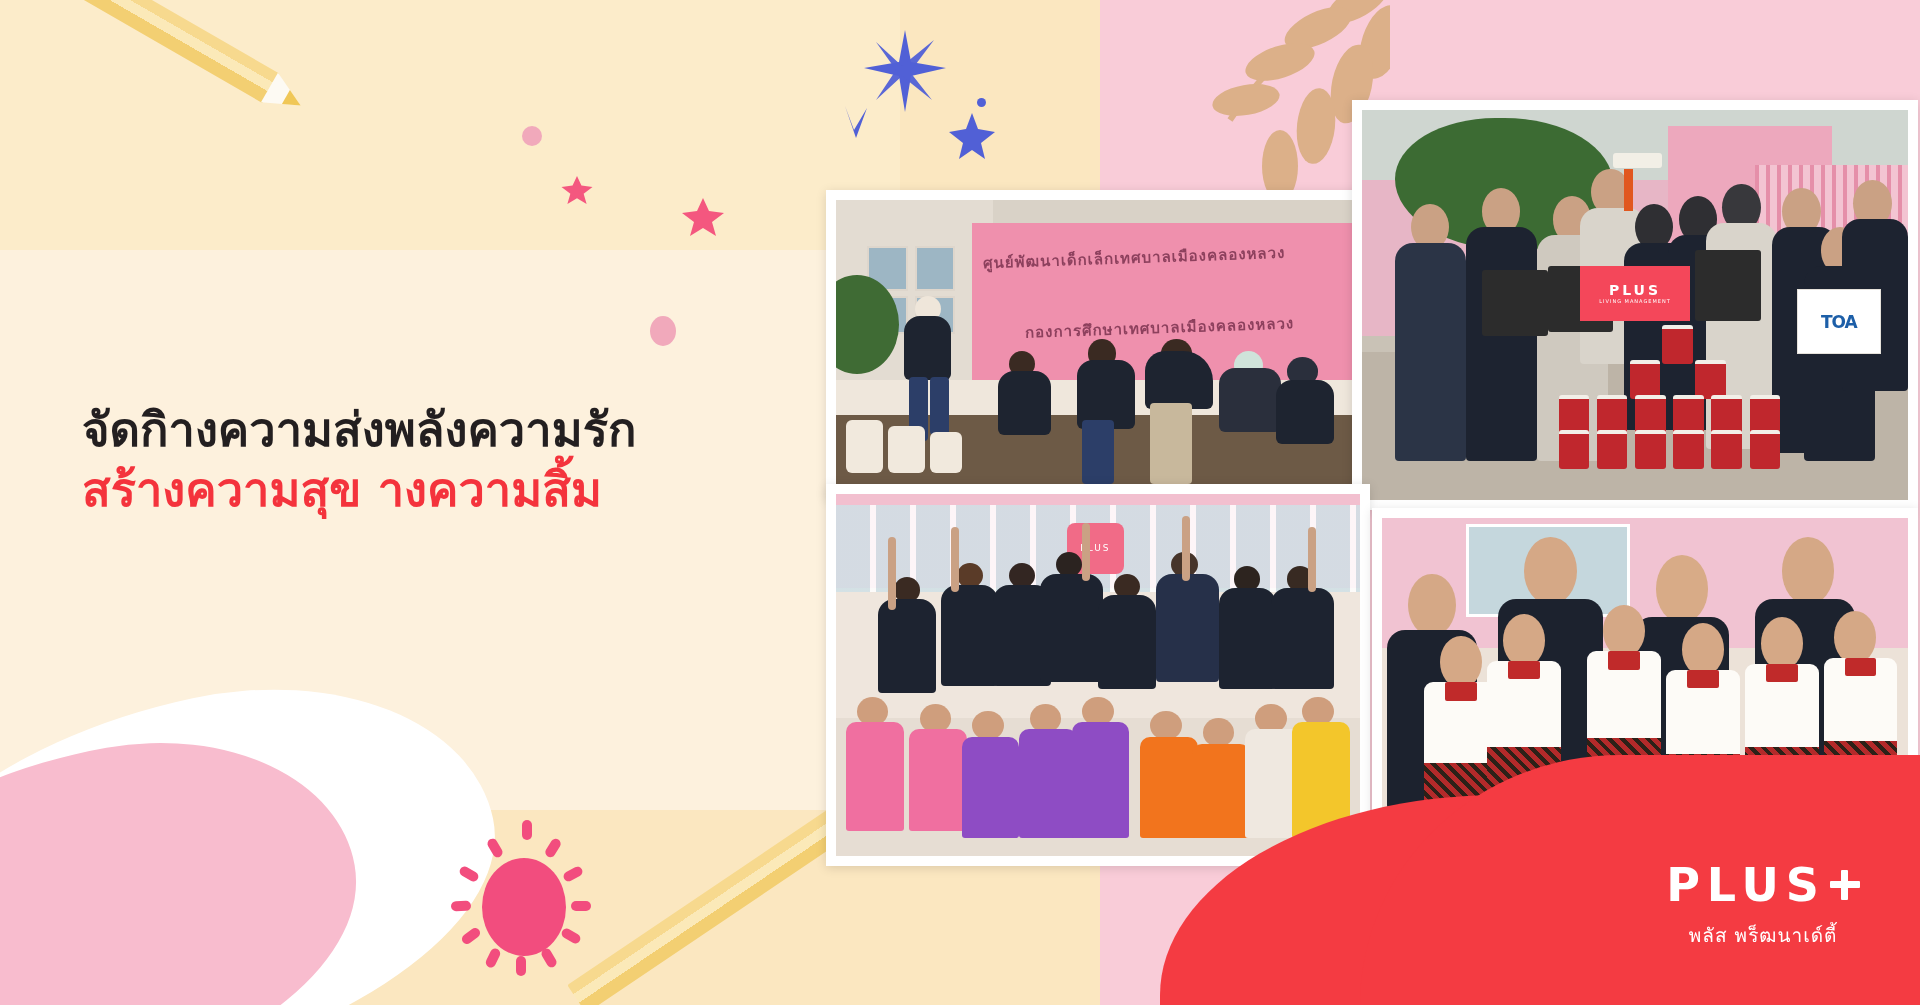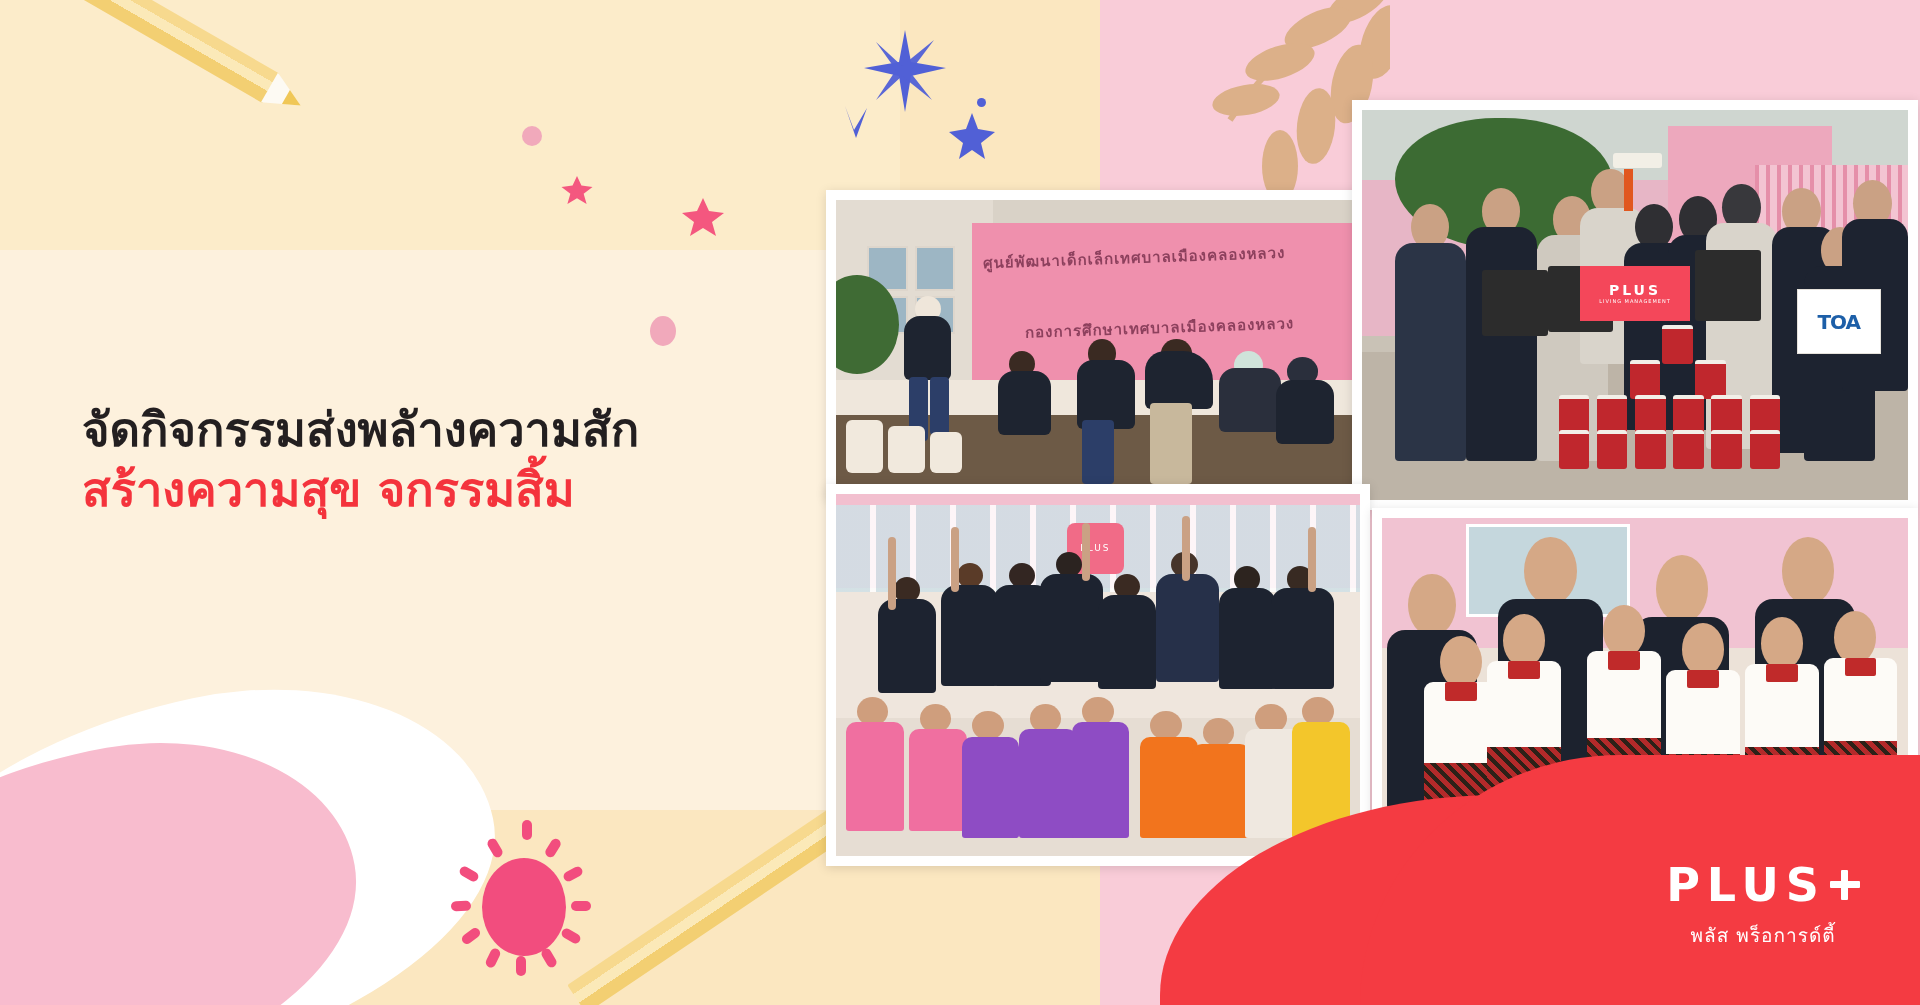--- a/index.html
+++ b/index.html
@@ -98,21 +98,21 @@
            background:repeating-linear-gradient(90deg,#e58fa9 0 4px,#f3c4d2 4px 11px);}
   .g-ground{position:absolute;left:0;top:62%;width:100%;height:38%;background:#bdb4a7;}
   .g-person{position:absolute;bottom:6%;background:#1d2330;border-radius:18px 18px 4px 4px;}
   .g-head{position:absolute;border-radius:50%;background:#caa184;}
   .g-sign{position:absolute;left:40%;top:40%;width:20%;height:14%;background:#f4475a;
           display:flex;flex-direction:column;align-items:center;justify-content:center;color:#fff;}
   .g-sign b{font-size:14px;letter-spacing:3px;}
   .g-sign i{font-size:5px;font-style:normal;letter-spacing:1px;}
   .g-toa{position:absolute;right:5%;top:46%;width:15%;height:16%;background:#fff;
          display:flex;align-items:center;justify-content:center;border:1px solid #e6e2db;}
-  .g-toa span{font-size:20px;font-weight:800;color:#1d5fa8;letter-spacing:-1px;}
+  .g-toa span{font-size:17px;font-weight:800;color:#1d5fa8;letter-spacing:-1px;}
   .paint{position:absolute;width:5.6%;height:9%;background:#c0272d;border-radius:3px;
          border-top:4px solid #f2efe8;}
   .g-box{position:absolute;background:#2c2c2c;border-radius:3px;}
 
   
   .k-room{position:absolute;inset:0;background:linear-gradient(to bottom,#f2bfcf 0 26%, #efe6dd 26% 62%, #e6ddd3 62% 100%);}
   .k-winrow{position:absolute;left:0;top:3%;width:100%;height:24%;
             background:repeating-linear-gradient(90deg,#cfe0e6 0 34px,#ffffff 34px 40px);opacity:.85;}
   .k-plus{position:absolute;left:44%;top:8%;width:11%;height:14%;background:#f16b87;border-radius:8px;
           display:flex;align-items:center;justify-content:center;color:#fff;font-size:9px;letter-spacing:2px;}
@@ -478,25 +478,25 @@
         <div class="f-skirt" style="left:84%;top:72%;width:14%;height:28%;"></div>
       </div>
     </div>
   </div>
 
   <div class="red-wave"></div>
   <div class="red-wave2"></div>
 
 
   <div class="copy">
-    <div class="l l1">จัดกิจกรรมส่งพลัางความสัก</div>
-    <div class="l l2">สร้างความสุข จกรรมสิ้ม</div>
+    <div class="l l1">จัดกิางความส่งพลังความรัก</div>
+    <div class="l l2">สร้างความสุข างความสิ้ม</div>
   </div>
 
   <div class="logo">
     <div class="word">
       <span>PLUS</span>
       <span class="plusmark"></span>
     </div>
-    <div class="sub">พลัส พร็อการด์ตี้</div>
+    <div class="sub">พลัส พร็ฒนาเด์ตี้</div>
   </div>
 
 </div>
 
 </body></html>

